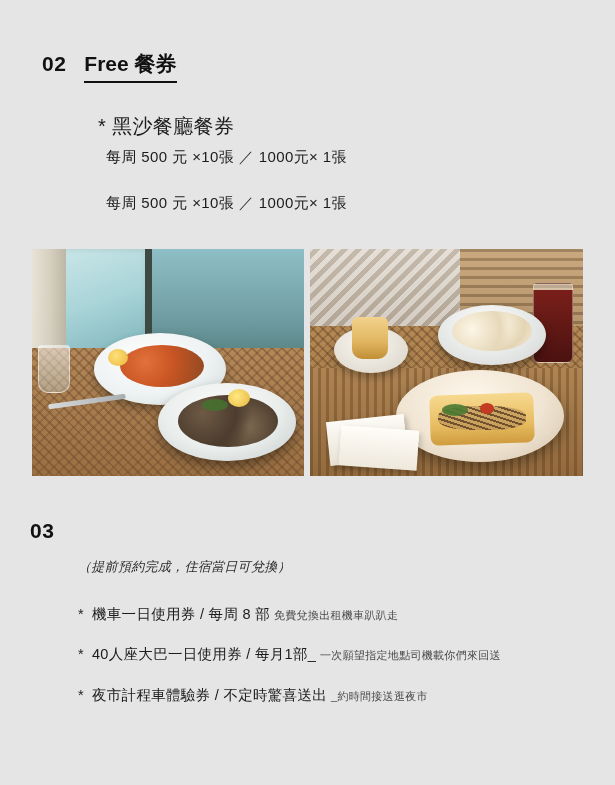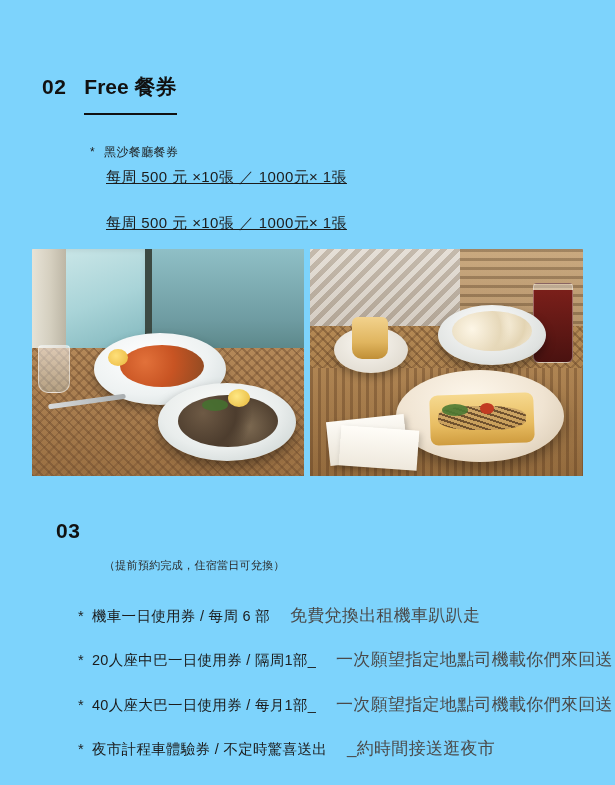--- a/index.html
+++ b/index.html
@@ -11,21 +11,21 @@
     height: 785px;
     background: #ffffff;
     font-family: "Liberation Sans", "DejaVu Sans", sans-serif;
     color: #1c1c1c;
     overflow: hidden;
   }
   .page {
     position: relative;
     width: 615px;
     height: 785px;
-    background: #7dd3fc;
+    background: #e5e5e5;
   }
 
   
   .section-head {
     display: flex;
     align-items: baseline;
     gap: 18px;
   }
   .sec-num {
     font-size: 21px;
@@ -36,51 +36,50 @@
   .sec-title {
     font-size: 21px;
     font-weight: bold;
     color: #111;
     position: relative;
     padding-bottom: 2px;
   }
   .sec-title .under {
     display: inline-block;
     border-bottom: 2px solid #111;
-    padding-bottom: 12px;
-    margin-top: 23px;
+    padding-bottom: 3px;
   }
 
   
   #sec02 {
     position: absolute;
     top: 50px;
     left: 42px;
   }
   .coupon-list {
     margin-top: 26px;
     margin-left: 48px;
   }
   .coupon {
     margin-bottom: 22px;
   }
   .coupon-name {
-    font-size: 12px;
+    font-size: 20px;
     line-height: 1.5;
     color: #1c1c1c;
     letter-spacing: 0.4px;
+    margin-left: 8px;
   }
   .coupon-detail {
     font-size: 15px;
     line-height: 1.6;
     color: #1c1c1c;
     margin-left: 16px;
     margin-top: 4px;
     letter-spacing: 0.4px;
-    text-decoration: underline;
   }
   .star {
     display: inline-block;
     width: 14px;
   }
 
   
   .photos {
     position: absolute;
     top: 249px;
@@ -285,50 +284,51 @@
     position: absolute; left: 30px; bottom: 8px; width: 78px; height: 40px;
     background: linear-gradient(180deg,#fffdf8,#eee8dc);
     transform: rotate(4deg);
     box-shadow: 2px 3px 6px rgba(0,0,0,.2);
   }
 
   
   #sec03 {
     position: absolute;
     top: 519px;
-    left: 56px;
+    left: 30px;
   }
   .sub-note {
     margin-top: 15px;
     margin-left: 48px;
-    font-size: 11px;
+    font-size: 13px;
     color: #2a2a2a;
     letter-spacing: 0.3px;
+    font-style: italic;
   }
   .bus-list {
     position: absolute;
     top: 603px;
     left: 78px;
     width: 520px;
   }
   .bus-item {
     font-size: 14.5px;
     line-height: 1.55;
     color: #1c1c1c;
     margin-bottom: 18px;
     letter-spacing: 0.3px;
     white-space: nowrap;
   }
   .bus-item .main {
     font-size: 14.5px;
   }
   .bus-item .sub {
-    font-size: 17px;
+    font-size: 11px;
     color: #4a4a4a;
-    margin-left: 20px;
+    margin-left: 4px;
   }
 </style>
 </head>
 <body>
 
 <div class="page">
 
   <div id="sec02">
     <div class="section-head">
       <span class="sec-num">02</span>
@@ -395,24 +395,21 @@
 
   <div id="sec03">
     <div class="section-head">
       <span class="sec-num">03</span>
     </div>
     <div class="sub-note">（提前預約完成，住宿當日可兌換）</div>
   </div>
 
   <div class="bus-list">
     <div class="bus-item">
-      <span class="star">*</span><span class="main">機車一日使用券 / 每周 6 部</span><span class="sub">免費兌換出租機車趴趴走</span>
-    </div>
-    <div class="bus-item">
-      <span class="star">*</span><span class="main">20人座中巴一日使用券 / 隔周1部_</span><span class="sub">一次願望指定地點司機載你們來回送</span>
+      <span class="star">*</span><span class="main">機車一日使用券 / 每周 8 部</span><span class="sub">免費兌換出租機車趴趴走</span>
     </div>
     <div class="bus-item">
       <span class="star">*</span><span class="main">40人座大巴一日使用券 / 每月1部_</span><span class="sub">一次願望指定地點司機載你們來回送</span>
     </div>
     <div class="bus-item">
       <span class="star">*</span><span class="main">夜市計程車體驗券 / 不定時驚喜送出</span><span class="sub">_約時間接送逛夜市</span>
     </div>
   </div>
 
 </div>

